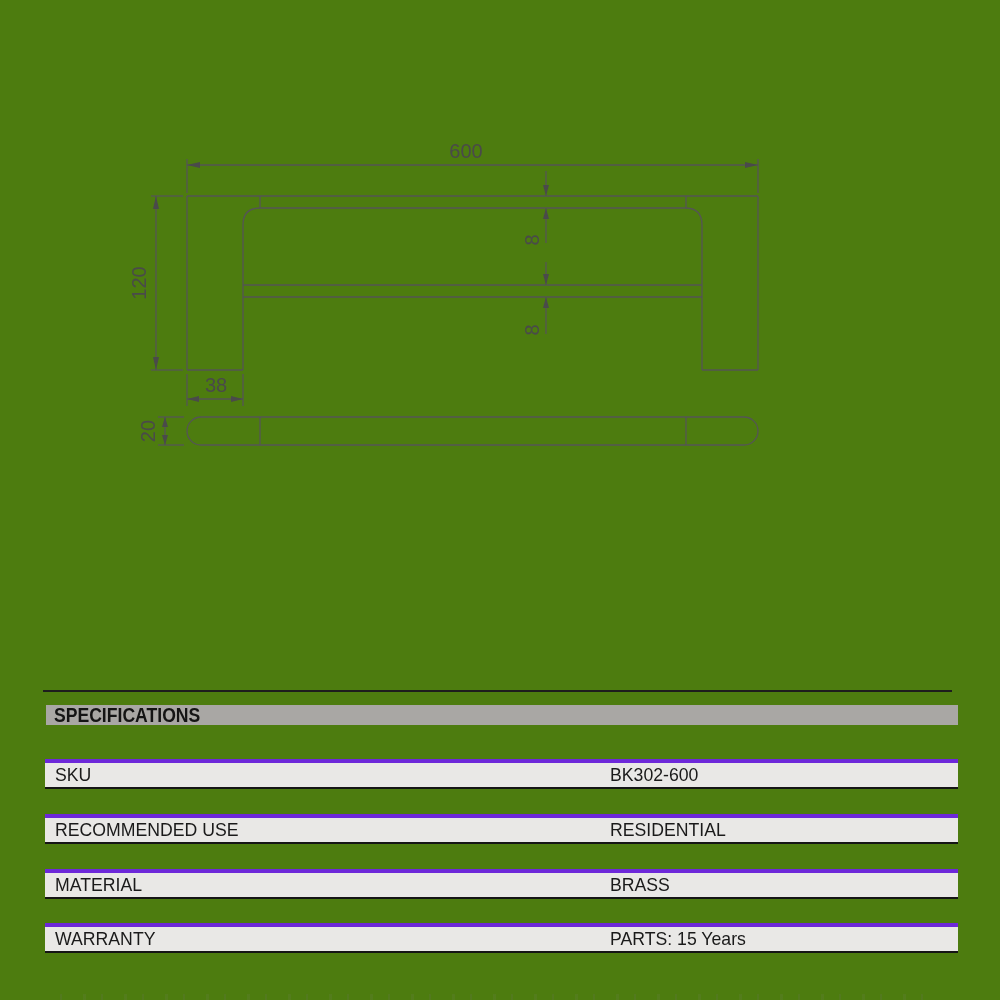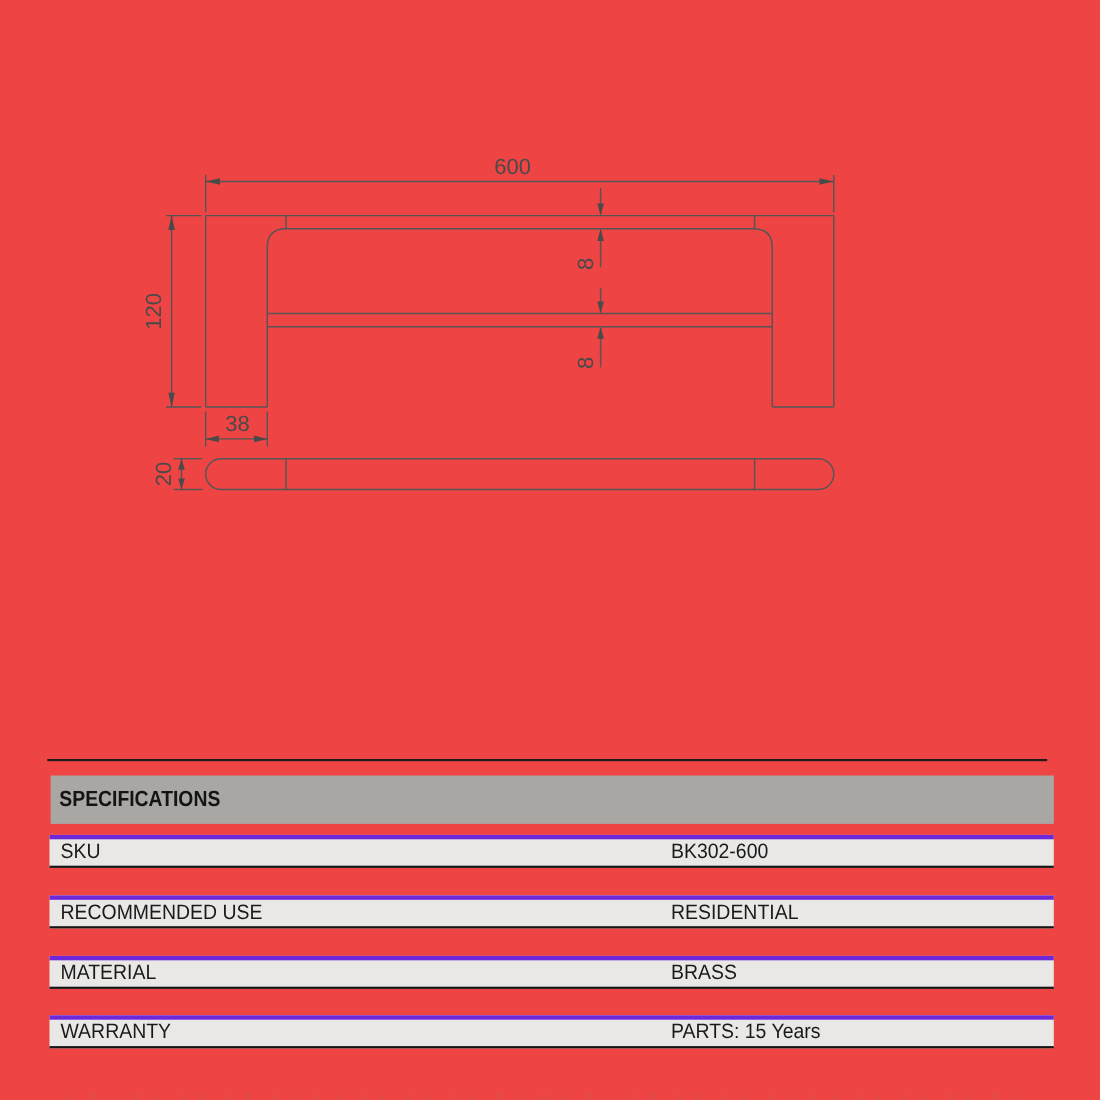--- a/index.html
+++ b/index.html
@@ -1,37 +1,37 @@
 <!DOCTYPE html>
 <html><head>
 <meta charset="utf-8">
 <style>
   html,body{margin:0;padding:0;background:#ffffff;}
   #page{
     position:relative;
     width:1000px;height:1000px;
-    background:#ef4444;
+    background:#4d7c0f;
     font-family:"Liberation Sans",sans-serif;
     overflow:hidden;
   }
   
   #drawing-svg{position:absolute;left:0;top:0;}
   svg line, svg path, svg rect{stroke:#555555;stroke-width:1.3;fill:none;}
   svg polygon{fill:#4a4a4a;stroke:none;}
   svg text{
     font-family:"Liberation Sans",sans-serif;
     fill:#4a4a4a;font-size:20px;
   }
   
   .rule{
     position:absolute;left:43px;width:909px;height:2px;
     background:#1d1d1d;
   }
   #spec-header{
-    position:absolute;left:46px;top:705px;width:912px;height:44px;
+    position:absolute;left:46px;top:705px;width:912px;height:20px;
     background:#a9a7a4;
     display:flex;align-items:center;
   }
   #spec-header .hdr-text{
     font-weight:bold;font-size:20px;color:#141414;
     padding-left:9px;letter-spacing:0px;
     display:inline-block;transform:scaleX(0.88);transform-origin:left center;
     white-space:nowrap;
   }
   .spec-row{

